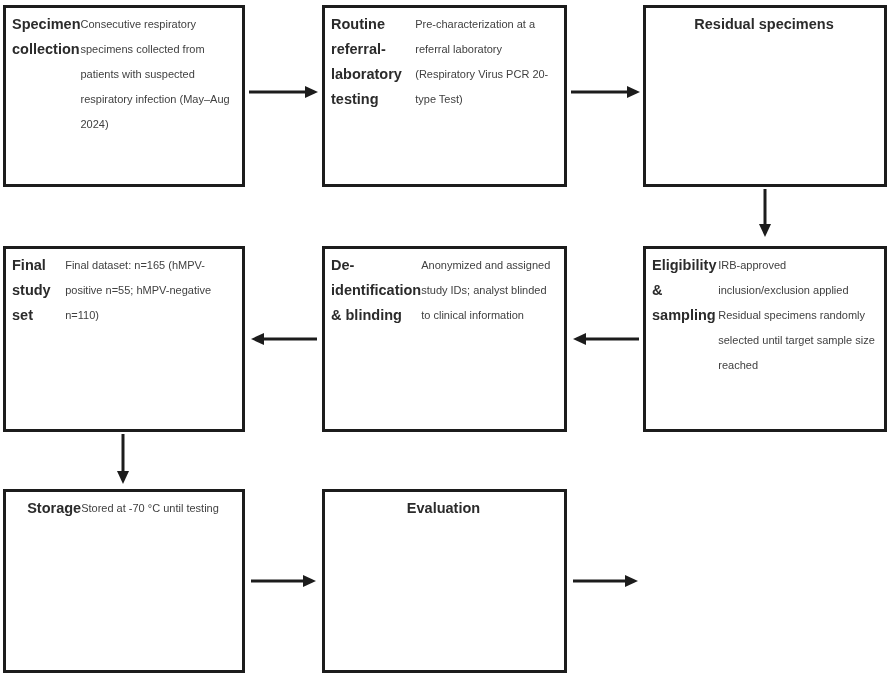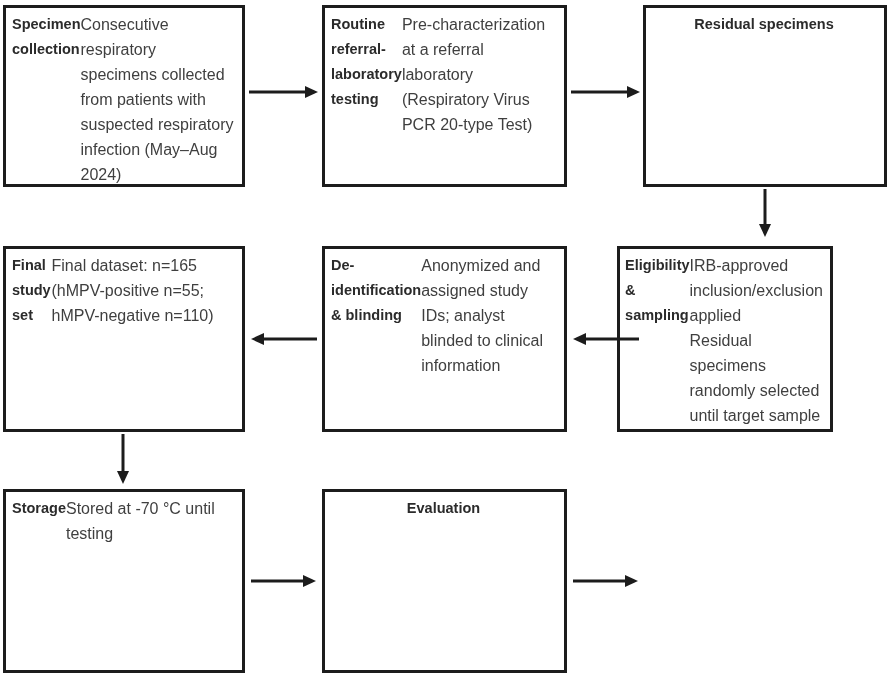--- a/index.html
+++ b/index.html
@@ -27,21 +27,21 @@
     overflow: hidden;
   }
   .box .title {
     font-size: 14.5px;
     line-height: 25px;
     font-weight: bold;
     color: var(--title_text, #2b2b2b);
     margin: 0 0 14px 0;
   }
   .box .body {
-    font-size: 16px;
+    font-size: 11px;
     line-height: 25px;
     color: var(--body_text, #3f3f3f);
     white-space: pre-line;
     margin: 0;
   }
   .arrow {
     position: absolute;
     display: block;
   }
   .arrow line {
@@ -64,21 +64,21 @@
 
   <div class="box" style="left:322px; top:5px; width:245px; height:182px">
     <div class="title">Routine referral-laboratory testing</div>
     <div class="body">Pre-characterization at a referral laboratory (Respiratory Virus PCR 20-type Test)</div>
   </div>
 
   <div class="box" style="left:643px; top:5px; width:244px; height:182px">
     <div class="title">Residual specimens</div>
   </div>
 
-  <div class="box" style="left:617px; top:246px; width:216px; height:186px">
+  <div class="box" style="left:643px; top:246px; width:244px; height:186px">
     <div class="title">Eligibility &amp; sampling</div>
     <div class="body">IRB-approved inclusion/exclusion applied
 Residual specimens randomly selected until target sample size reached</div>
   </div>
 
   <div class="box" style="left:322px; top:246px; width:245px; height:186px">
     <div class="title">De-identification &amp; blinding</div>
     <div class="body">Anonymized and assigned study IDs; analyst blinded to clinical information</div>
   </div>
 

